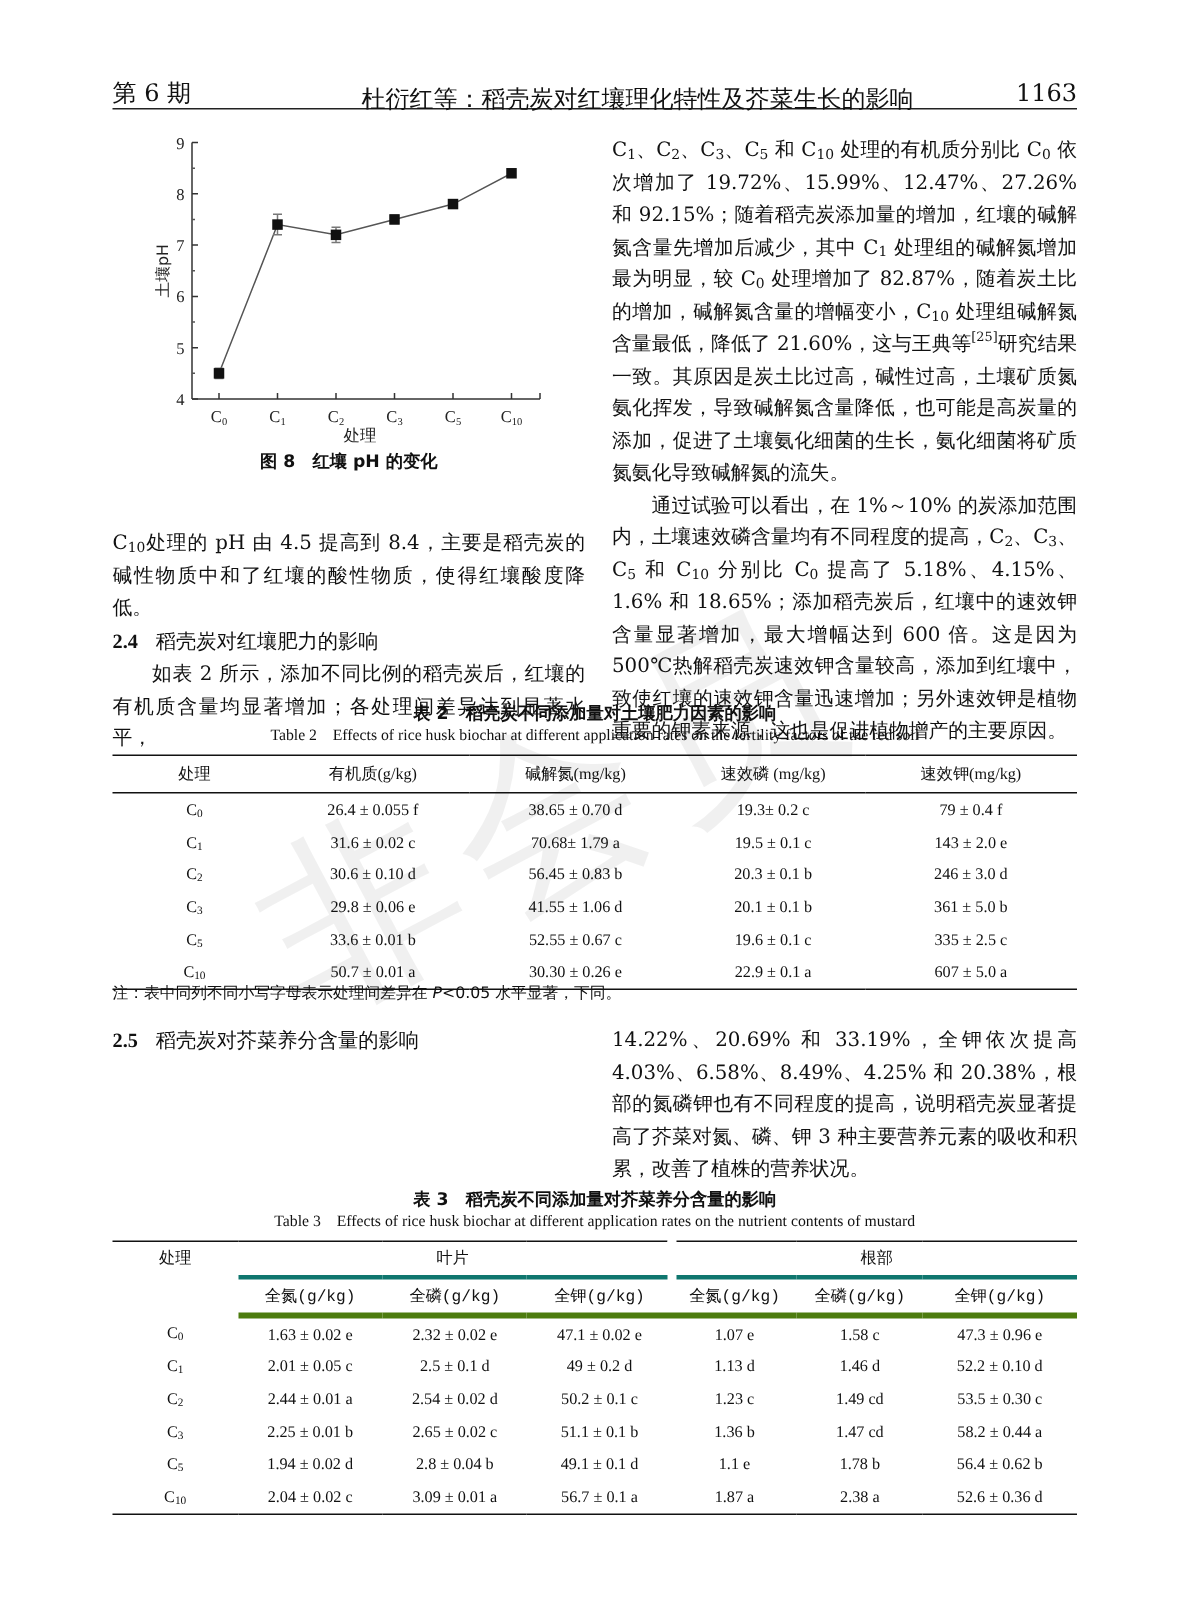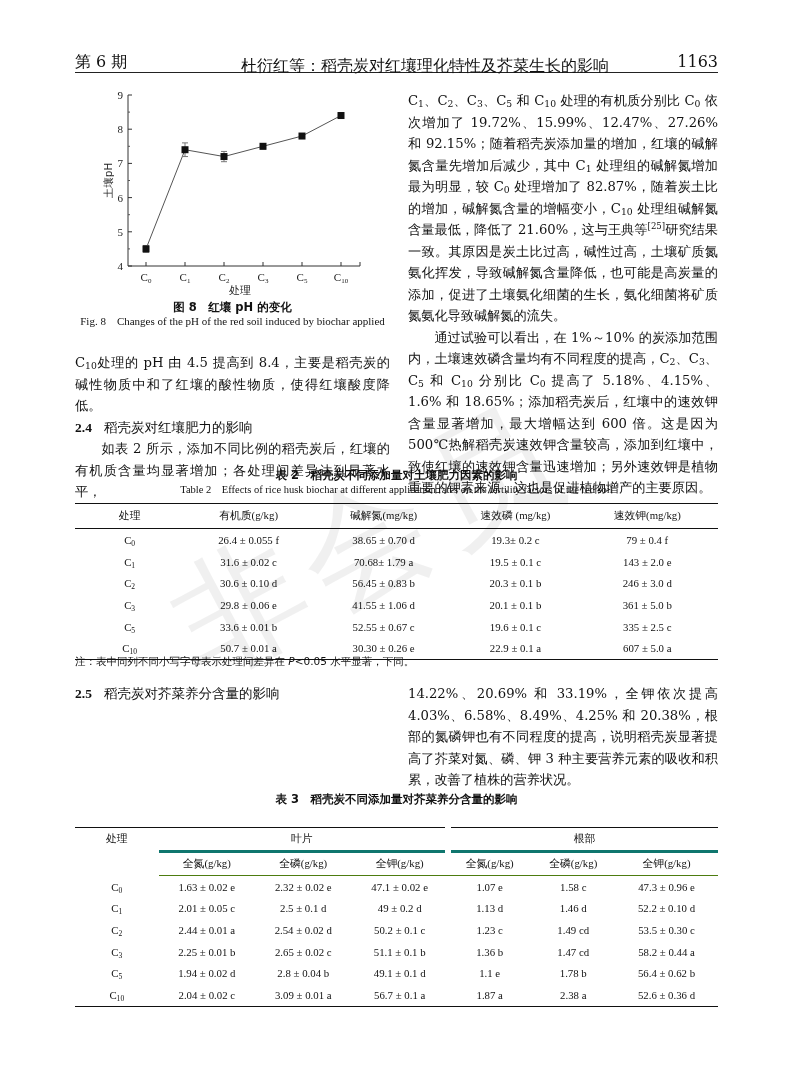--- a/index.html
+++ b/index.html
@@ -24,21 +24,21 @@
   .tcap { left: 75px; width: 643px; text-align: center; }
   .tcap .zh { font-family: "DejaVu Sans", "Liberation Sans", sans-serif; font-weight: bold; font-size: 11.5px; }
   .tcap .en { font-family: "Liberation Serif", serif; font-size: 10.5px; }
   table { border-collapse: collapse; font-family: "Liberation Serif", serif; font-size: 10.8px; }
   table td, table th { font-weight: normal; text-align: center; padding: 0; }
   .t2 { left: 75px; width: 643px; top: 503px; border-top: 1.4px solid #111; border-bottom: 1.4px solid #111; }
   .t2 thead th { height: 24px; border-bottom: 1px solid #111; }
   .t2 tbody td { height: 21.7px; }
   .t3 { left: 75px; width: 643px; top: 827px; border-top: 1.4px solid #111; border-bottom: 1.4px solid #111; }
   .t3 thead th { height: 22px; }
-  .t3 thead tr.sub th { border-bottom: 1px solid #4d7c0f; }
+  .t3 thead tr.sub th { border-bottom: 4px solid #4d7c0f; font-family: Liberation Mono, monospace; }
   .t3 .grp { border-bottom: 3px solid #0f766e; }
   .t3 tbody td { height: 21.6px; }
   .note { font-size: 10.5px; font-family: "DejaVu Sans", "Liberation Sans", sans-serif; }
   .watermark { left: 170px; top: 440px; width: 460px; height: 230px; pointer-events: none;
                font-family: "DejaVu Sans", sans-serif; font-size: 130px; color: rgba(0,0,0,0.06);
                transform: rotate(-28deg); white-space: nowrap; letter-spacing: 10px; }
   svg text { font-family: "Liberation Serif", serif; }
 </style>
 </head>
 <body>
@@ -114,21 +114,20 @@
       <text x="263" y="281" text-anchor="middle" font-size="11" fill="#222">C<tspan font-size="7" dy="2">3</tspan></text>
       <text x="302" y="281" text-anchor="middle" font-size="11" fill="#222">C<tspan font-size="7" dy="2">5</tspan></text>
       <text x="341" y="281" text-anchor="middle" font-size="11" fill="#222">C<tspan font-size="7" dy="2">10</tspan></text>
       <text x="240" y="294" text-anchor="middle" font-size="11" fill="#222" style="font-family:&quot;DejaVu Sans&quot;,sans-serif">处理</text>
       <text x="0" y="0" text-anchor="middle" font-size="10.5" fill="#222" transform="translate(112,180.5) rotate(-90)" style="font-family:&quot;DejaVu Sans&quot;,sans-serif">土壤pH</text>
     </g>
 </svg>
 
 <div class="abs figcap" style="left:75px; top:300px; width:315px;">
   <div class="zh">图 8　红壤 pH 的变化</div>
-  <div class="en">Fig. 8　Changes of the pH of the red soil induced by biochar applied</div>
 </div>
 
 <div class="abs para" style="left:75px; top:352px; width:315px;">
   <p><span>C</span><sub>10</sub><span>处理的 pH 由 4.5 提高到 8.4，主要是稻壳炭的碱性物质中和了红壤的酸性物质，使得红壤酸度降低。</span></p>
   <p class="sec"><b>2.4</b><span>稻壳炭对红壤肥力的影响</span></p>
   <p class="indent">如表 2 所示，添加不同比例的稻壳炭后，红壤的有机质含量均显著增加；各处理间差异达到显著水平，</p>
 </div>
 
 <div class="abs para" style="left:408px; top:90px; width:310px;">
   <p id="rp1">C<sub>1</sub>、C<sub>2</sub>、C<sub>3</sub>、C<sub>5</sub> 和 C<sub>10</sub> 处理的有机质分别比 C<sub>0</sub> 依次增加了 19.72%、15.99%、12.47%、27.26% 和 92.15%；随着稻壳炭添加量的增加，红壤的碱解氮含量先增加后减少，其中 C<sub>1</sub> 处理组的碱解氮增加最为明显，较 C<sub>0</sub> 处理增加了 82.87%，随着炭土比的增加，碱解氮含量的增幅变小，C<sub>10</sub> 处理组碱解氮含量最低，降低了 21.60%，这与王典等<sup>[25]</sup>研究结果一致。其原因是炭土比过高，碱性过高，土壤矿质氮氨化挥发，导致碱解氮含量降低，也可能是高炭量的添加，促进了土壤氨化细菌的生长，氨化细菌将矿质氮氨化导致碱解氮的流失。</p>
@@ -209,20 +208,21 @@
 
 <div class="abs para" style="left:75px; top:683px; width:315px;">
   <p class="sec"><b>2.5</b><span>稻壳炭对芥菜养分含量的影响</span></p>
 </div>
 <div class="abs para" style="left:408px; top:683px; width:310px;">
   <p>14.22%、20.69% 和 33.19%，全钾依次提高 4.03%、6.58%、8.49%、4.25% 和 20.38%，根部的氮磷钾也有不同程度的提高，说明稻壳炭显著提高了芥菜对氮、磷、钾 3 种主要营养元素的吸收和积累，改善了植株的营养状况。</p>
 </div>
 
 <div class="abs tcap" style="top:792px;">
   <div class="zh">表 3　稻壳炭不同添加量对芥菜养分含量的影响</div>
+  <div class="en">Table 3　Effects of rice husk biochar at different application rates on the nutrient contents of mustard</div>
 </div>
 
 <table class="abs t3">
   <colgroup>
       <col style="width:13%">
       <col style="width:15%">
       <col style="width:15%">
       <col style="width:15%">
       <col style="width:13%">
       <col style="width:13%">

